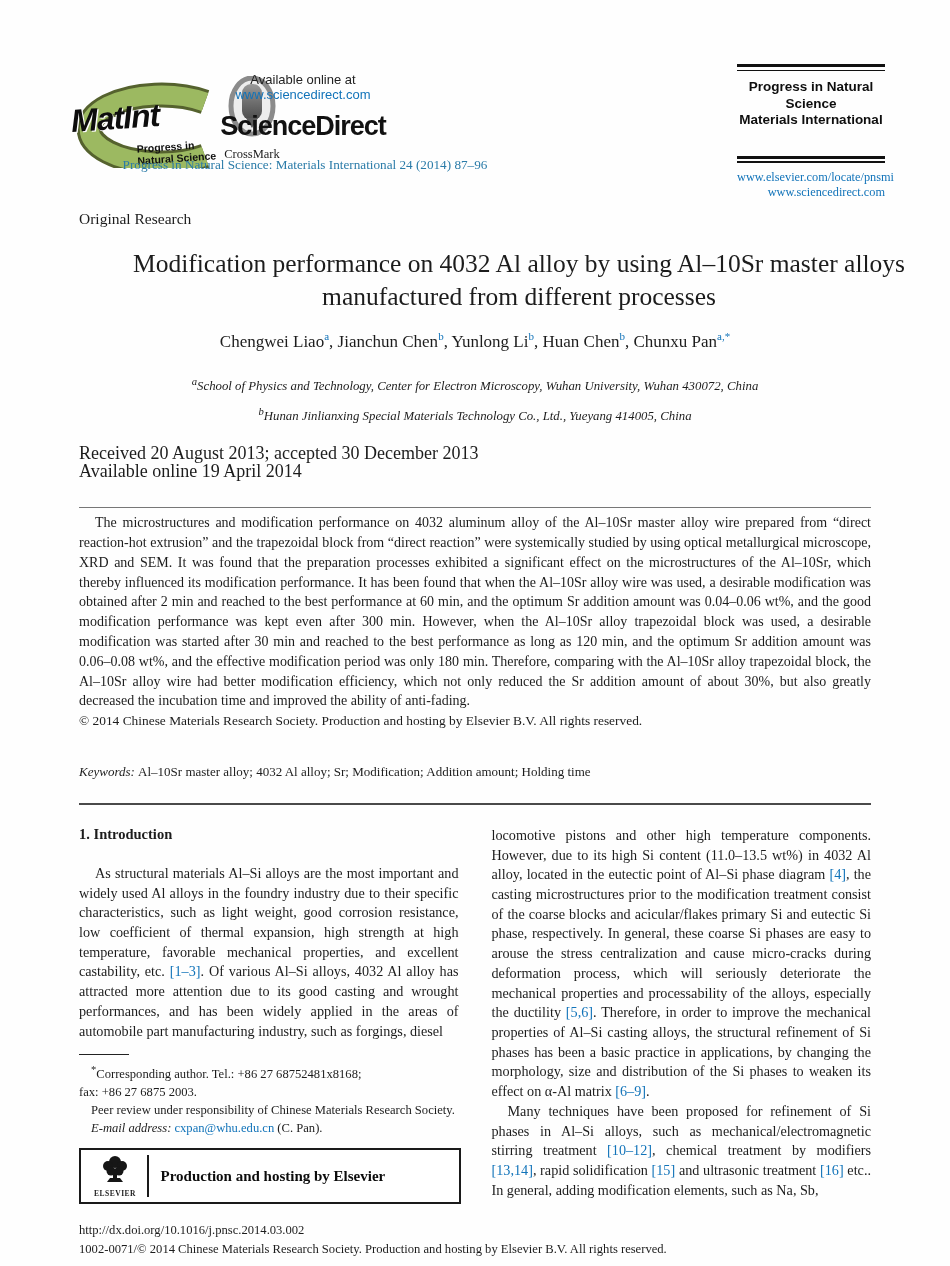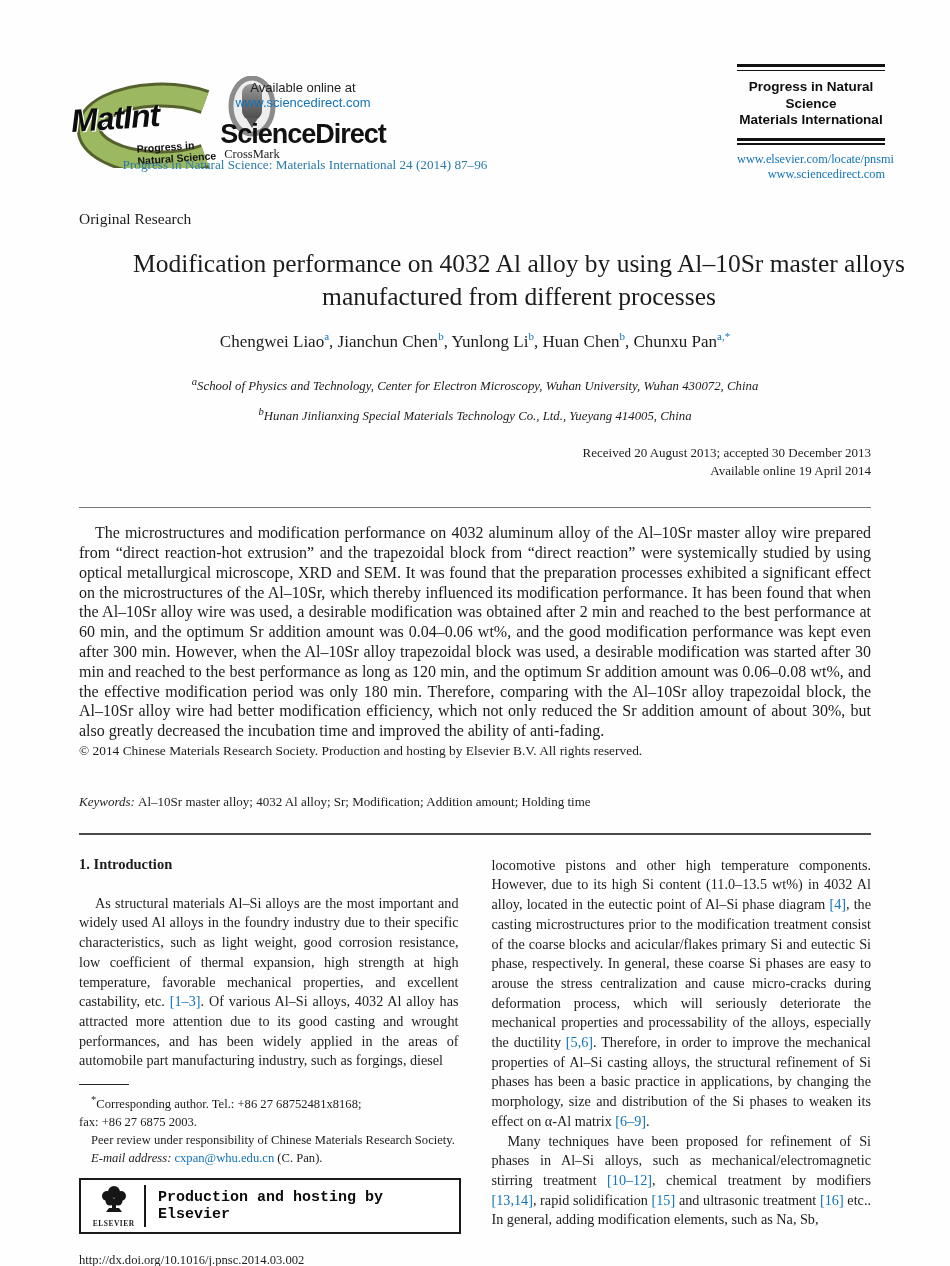--- a/index.html
+++ b/index.html
@@ -14,49 +14,49 @@
   .header { position:relative; height:142px; margin:60px 65px 0; }
   .matint { position:absolute; left:0; top:20px; width:178px; height:88px; }
   .matint-title { position:absolute; left:6px; top:20px; font-family:"Liberation Sans",sans-serif;
     font-weight:bold; font-style:italic; font-size:32px; color:#0d0d0d; transform:rotate(-4deg);
     letter-spacing:-1px; text-shadow:1px 1px 0 #fff; }
   .matint-sub { position:absolute; left:72px; top:60px; font-family:"Liberation Sans",sans-serif;
     font-weight:bold; font-size:10.5px; color:#101010; line-height:12px; transform:rotate(-4deg); }
   .crossmark { position:absolute; left:152px; top:16px; width:70px; text-align:center; }
   .crossmark-label { font-size:12.5px; margin-top:1px; }
 
-  .center-head { position:absolute; left:118px; top:20px; width:240px; text-align:center;
+  .center-head { position:absolute; left:118px; top:12px; width:240px; text-align:center;
     font-family:"Liberation Sans",sans-serif; }
   .avail { font-size:13px; color:#222; }
   .avail a, .link { color:#1173b9; text-decoration:none; }
   .sd-logo { font-size:27px; font-weight:bold; letter-spacing:-1px; color:#111; margin-top:9px; }
   .jcite { position:absolute; left:55px; top:97px; width:370px; text-align:center;
     font-size:13.2px; color:#2a7ba8; }
 
   .jblock { position:absolute; right:0; top:4px; width:148px; }
   .dbl-rule { height:7px; position:relative; }
   .dbl-rule:before { content:""; position:absolute; left:0; right:0; top:0; height:3px; background:#111; }
   .dbl-rule:after  { content:""; position:absolute; left:0; right:0; bottom:0; height:1.5px; background:#111; }
   .jname { text-align:center; font-family:"Liberation Sans",sans-serif; font-weight:bold;
-    font-size:13.5px; line-height:16.5px; padding:8px 0 9px; color:#0e0e0e; }
+    font-size:13.5px; line-height:16.5px; padding:8px 0 27px; color:#0e0e0e; }
   .jurls { text-align:right; font-size:12.3px; line-height:15px; margin-top:7px; }
 
   
   .article-type { margin-top:8px; font-size:15.5px; }
   .title { text-align:center; font-size:25.5px; line-height:33px; margin:19px auto 0; width:880px; font-weight:400; }
   .authors { text-align:center; font-size:17px; margin-top:17px; }
   .authors sup { font-size:11px; }
   .affils { text-align:center; font-style:italic; font-size:12.8px; line-height:26px; margin-top:17px; }
-  .dates { text-align:right; font-size:13px; line-height:18px; margin-top:15px; }
+  .dates { text-align:left; font-size:18px; line-height:18px; margin-top:15px; }
 
   .rule-thin  { border-top:1px solid #777; margin-top:27px; }
   .rule-thick { border-top:2px solid #4a4a4a; margin-top:23px; }
 
   .abs-head { font-weight:bold; font-size:14.5px; margin-top:12px; }
-  .abs-text { margin-top:15px; font-size:16px; line-height:19.8px; text-align:justify; text-indent:16px; }
+  .abs-text { margin-top:5px; font-size:14px; line-height:19.8px; text-align:justify; text-indent:16px; }
   .abs-copy { font-size:13.4px; line-height:19.8px; }
   .kw { margin-top:33px; font-size:13px; }
   .kw .it { font-style:italic; }
 
   
   .cols { display:flex; gap:33px; margin-top:21px; }
   .col { flex:1; min-width:0; }
   .sec-head { font-weight:bold; font-size:14.5px; }
   .para { font-size:14.2px; line-height:19.7px; text-align:justify; }
   .indent { text-indent:16px; }
@@ -68,21 +68,21 @@
   
   .footnote { margin-top:13px; font-size:12.6px; line-height:18px; }
   .fn-rule { width:50px; border-top:1.5px solid #222; margin-bottom:6px; }
   .fn-ind { text-indent:12px; }
 
   .elsevier-box { margin-top:11px; width:382px; border:2px solid #1a1a1a; height:56px;
     display:flex; align-items:center; padding:3px 10px 3px 8px; background:#fff; }
   .els-logo { width:52px; text-align:center; }
   .els-logo-label { font-size:7.5px; font-weight:bold; letter-spacing:.5px; margin-top:-1px; }
   .els-sep { width:1.5px; background:#1a1a1a; height:42px; margin:0 12px 0 6px; }
-  .els-text { font-family:Liberation Mono, monospace; font-weight:bold; font-size:15px; color:#0c0c0c; }
+  .els-text { font-family:Liberation Serif, serif; font-weight:bold; font-size:15px; color:#0c0c0c; }
 
   
   .footer { margin-top:17px; font-size:12.6px; line-height:19px; }
   .footer a { color:#1c1c1c; text-decoration:none; }
 </style>
 </head>
 <body>
 
 <div class="page">
 

